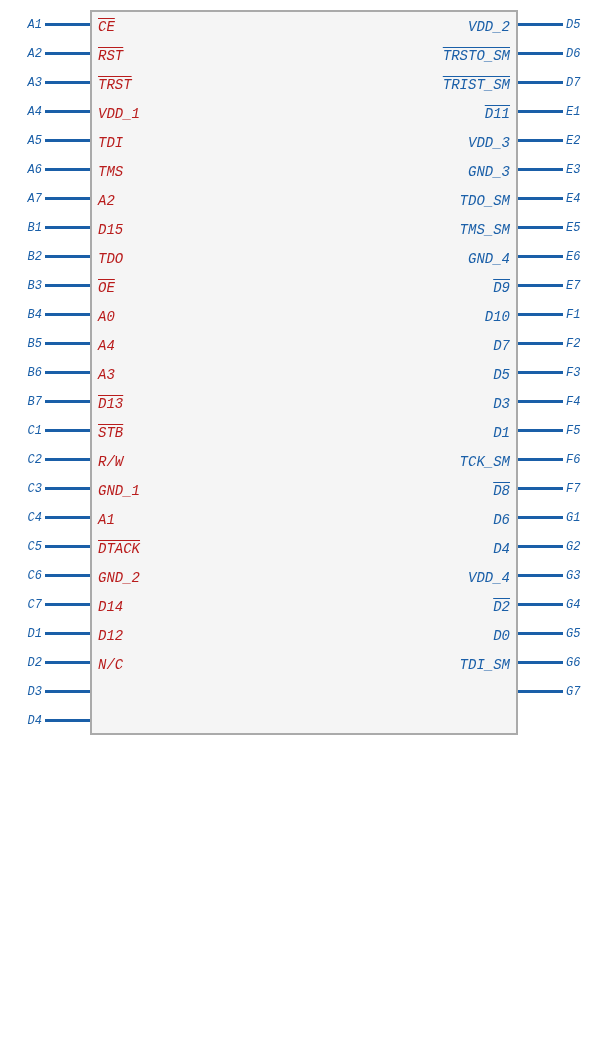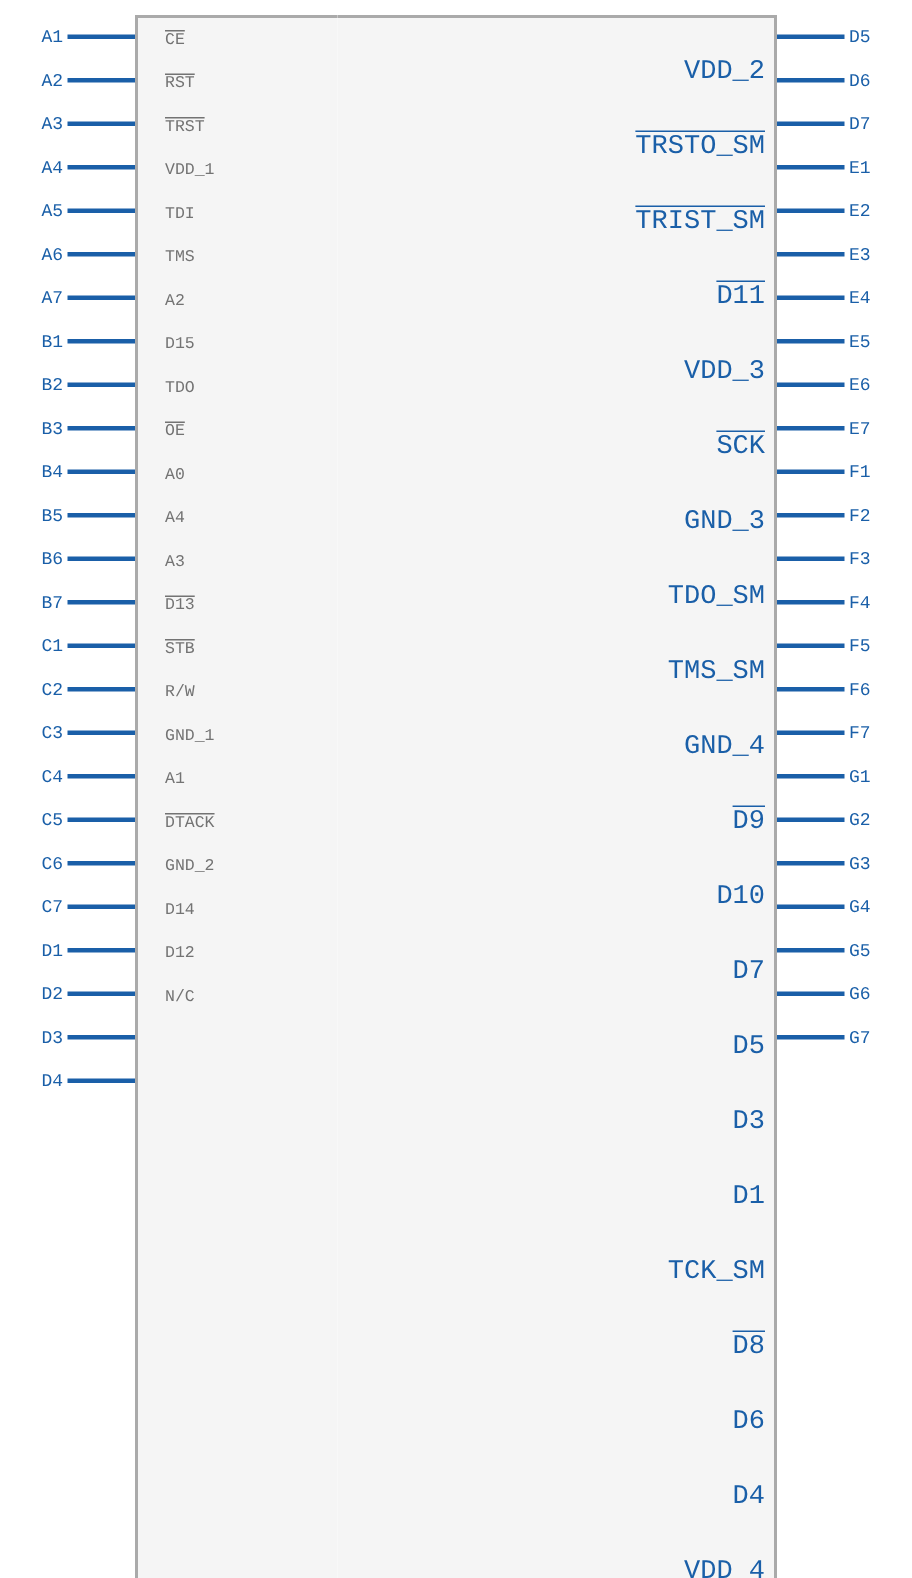--- a/index.html
+++ b/index.html
@@ -11,20 +11,21 @@
       font-size: 13px;
       color: #1a5fa8;
       overflow: hidden;
     }
 
     .chip-wrapper {
       position: relative;
       width: 608px;
       height: 1052px;
       background: #fff;
+      font-style: italic;
     }
 
     
     .layout {
       position: absolute;
       top: 10px;
       left: 0;
       width: 608px;
       display: flex;
       flex-direction: row;
@@ -112,36 +113,35 @@
     .pin-bar-right {
       width: 100%;
       height: 3px;
       background: #1a5fa8;
     }
 
     .name-slot-left {
       height: 29px;
       display: flex;
       align-items: center;
-      padding-left: 18px;
-      font-size: 11px;
-      color: #737373;
+      padding-left: 6px;
+      font-size: 14px;
+      color: #b91c1c;
       white-space: nowrap;
     }
 
     .name-slot-right {
       height: 29px;
       display: flex;
       align-items: center;
       justify-content: flex-end;
       padding-right: 6px;
-      font-size: 18px;
+      font-size: 14px;
       color: #1a5fa8;
       white-space: nowrap;
-      margin-top: 21px;
     }
   </style>
 </head>
 <body>
 
 <div class="chip-wrapper">
   <div class="layout">
 
     <div class="col-left-labels" id="left-ids">
         <div class="label-slot">A1</div>
@@ -294,23 +294,20 @@
         <div class="name-slot-right">
           <span style="text-decoration:overline">TRSTO_SM</span>
         </div>
         <div class="name-slot-right">
           <span style="text-decoration:overline">TRIST_SM</span>
         </div>
         <div class="name-slot-right">
           <span style="text-decoration:overline">D11</span>
         </div>
         <div class="name-slot-right">VDD_3</div>
-        <div class="name-slot-right">
-          <span style="text-decoration:overline">SCK</span>
-        </div>
         <div class="name-slot-right">GND_3</div>
         <div class="name-slot-right">TDO_SM</div>
         <div class="name-slot-right">TMS_SM</div>
         <div class="name-slot-right">GND_4</div>
         <div class="name-slot-right">
           <span style="text-decoration:overline">D9</span>
         </div>
         <div class="name-slot-right">D10</div>
         <div class="name-slot-right">D7</div>
         <div class="name-slot-right">D5</div>

